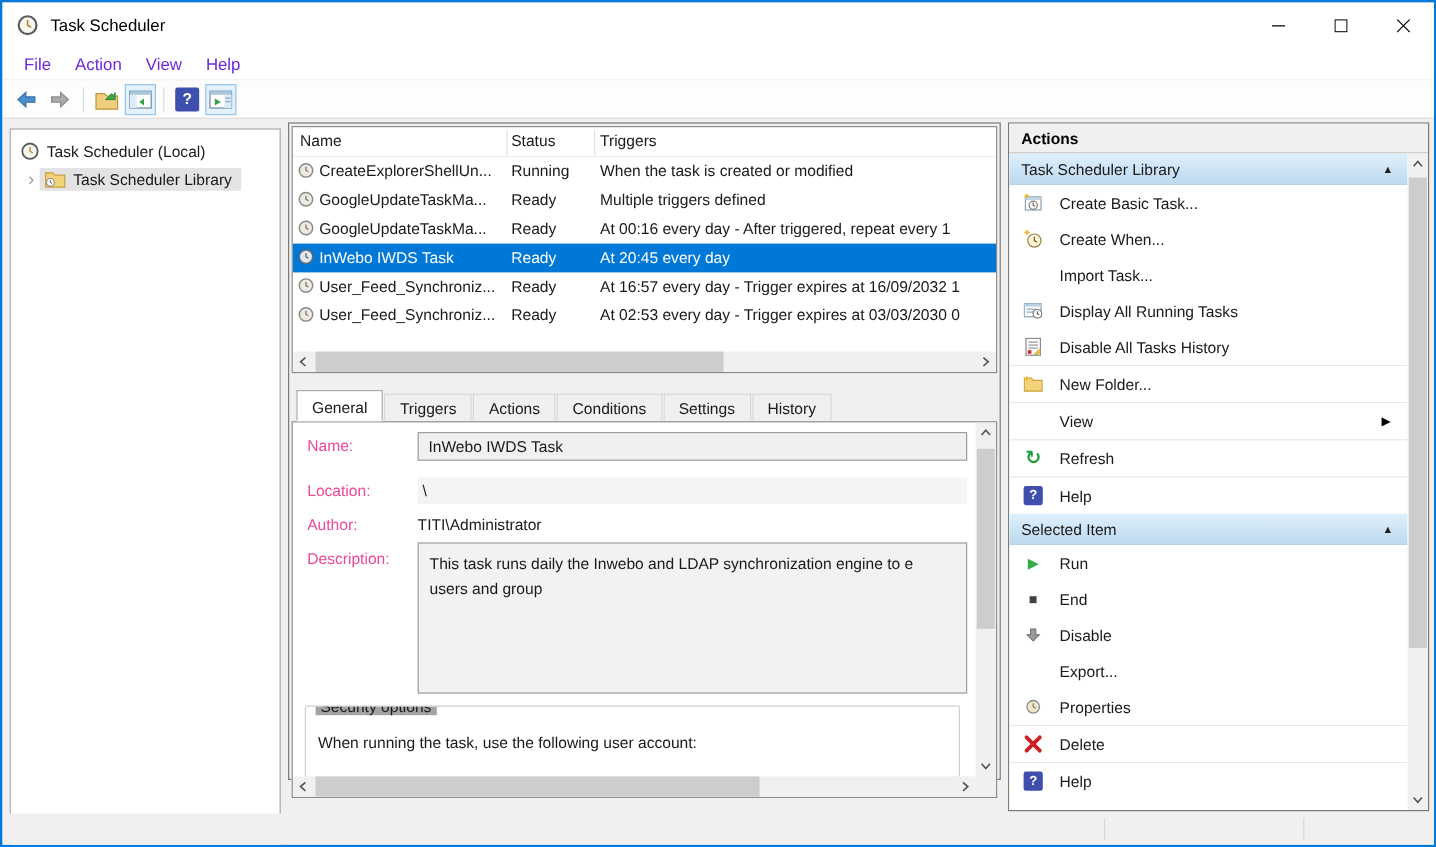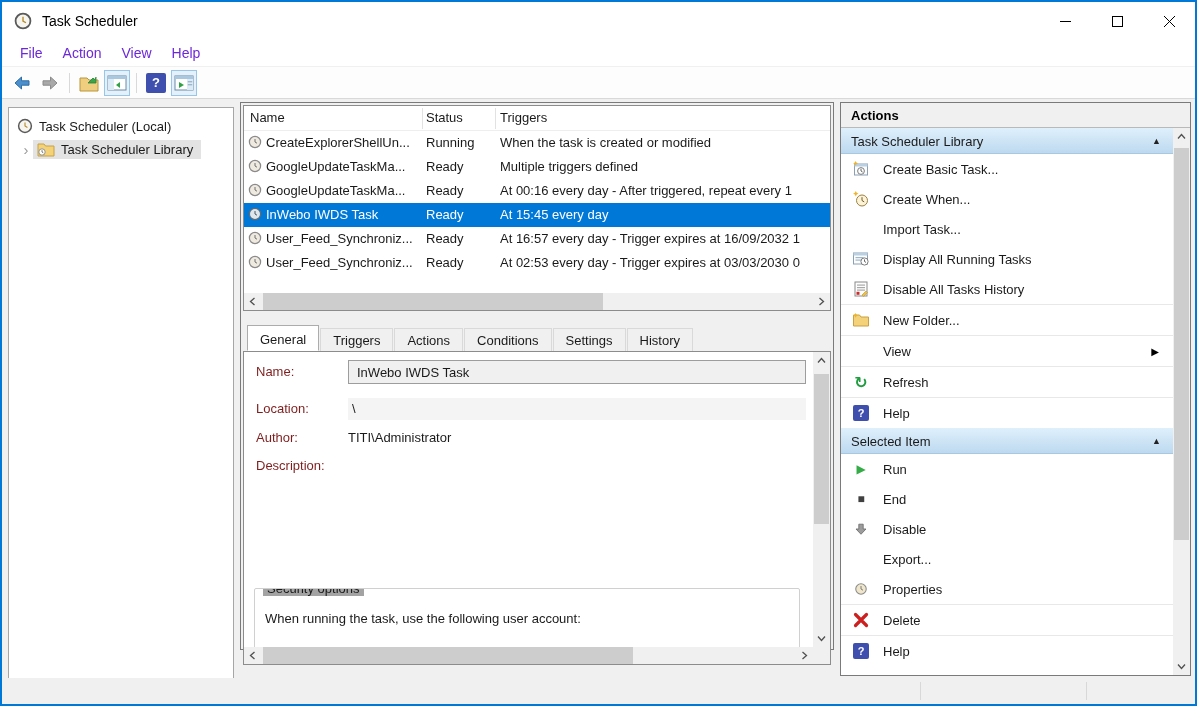--- a/index.html
+++ b/index.html
@@ -56,21 +56,21 @@
   .hscroll .sb-btn { width:17px; height:17px; display:flex; align-items:center; justify-content:center; }
   .hscroll .track { position:relative; flex:1; height:17px; }
   .hscroll .thumb { position:absolute; top:0; height:17px; background:#cdcdcd; }
 
   
   .detail-section { position:absolute; left:2px; top:222px; width:588px; height:340px; }
   .tabstrip { position:relative; height:26px; padding-left:4px; display:flex; align-items:flex-end; }
   .tab { font-size:13px; color:#1a1a1a; padding:4px 12px 5px 12px; border:1px solid #d9d9d9; border-bottom:none; background:#f0f0f0; margin-right:1px; height:23px; }
   .tab.active { background:#fff; border:1px solid #acacac; border-bottom:1px solid #fff; height:26px; position:relative; z-index:3; padding-top:6px; }
   .detail-content { position:absolute; left:0; top:26px; right:0; bottom:0; background:#fff; border:1px solid #8c8c8c; z-index:2; overflow:hidden; }
-  .form-label { position:absolute; left:12px; font-size:13px; color:#7f1d1d; }
+  .form-label { position:absolute; left:12px; font-size:13px; color:#ec4899; }
   .fld-name { position:absolute; left:104px; top:8px; width:458px; height:24px; background:#f0f0f0; border:1px solid #9d9d9d; font-size:13px; color:#1a1a1a; padding:4px 8px; white-space:nowrap; overflow:hidden; }
   .fld-location { position:absolute; left:104px; top:46px; width:458px; height:22px; background:#f4f4f4; font-size:13px; color:#1a1a1a; padding:3px 4px; }
   .fld-author { position:absolute; left:104px; top:78px; font-size:13px; color:#1a1a1a; }
   .fld-desc { position:absolute; left:104px; top:100px; width:458px; height:126px; background:#f2f2f2; border:1px solid #9d9d9d; font-size:13px; color:#1a1a1a; padding:6px 9px; white-space:pre; line-height:21px; overflow:hidden; }
   .security-group { position:absolute; left:10px; right:30px; top:236px; height:70px; border:1px solid #d0d0d0; border-radius:2px; overflow:hidden; }
   .security-legend { position:absolute; left:8px; top:-8px; background:#a3a3a3; padding:0 4px; font-size:13px; color:#1a1a1a; }
   .security-text { position:absolute; left:10px; top:22px; font-size:13px; color:#1a1a1a; white-space:nowrap; }
   .vscroll { position:absolute; right:0; top:0; bottom:17px; width:17px; background:#f0f0f0; }
   .vscroll .sb-btn { position:absolute; left:0; width:17px; height:17px; display:flex; align-items:center; justify-content:center; }
   .vscroll .up { top:0; } .vscroll .down { bottom:0; }
@@ -246,21 +246,21 @@
           <span class="r-status">Ready</span>
           <span class="r-trig">At 00:16 every day - After triggered, repeat every 1</span>
         </div>
         <div class="task-row selected">
           <svg class="r-icon" width="14" height="14" viewBox="0 0 16 16">
               <circle cx="8" cy="8" r="6.4" fill="#dfe6ec" stroke="#5f6b75" stroke-width="1.4"></circle>
               <path d="M8 4.6V8l2.3 1.4" stroke="#46525c" stroke-width="1.1" fill="none"></path>
             </svg>
           <span class="r-name">InWebo IWDS Task</span>
           <span class="r-status">Ready</span>
-          <span class="r-trig">At 15:45 every day</span>
+          <span class="r-trig">At 20:45 every day</span>
         </div>
         <div class="task-row">
           <svg class="r-icon" width="14" height="14" viewBox="0 0 16 16">
               <circle cx="8" cy="8" r="6.4" fill="#efeae0" stroke="#8a8a8a" stroke-width="1.4"></circle>
               <path d="M8 4.6V8l2.3 1.4" stroke="#6b6b6b" stroke-width="1.1" fill="none"></path>
             </svg>
           <span class="r-name">User_Feed_Synchroniz...</span>
           <span class="r-status">Ready</span>
           <span class="r-trig">At 16:57 every day - Trigger expires at 16/09/2032 1</span>
         </div>
@@ -304,20 +304,22 @@
           <span class="form-label" style="top:12px">Name:</span>
           <div class="fld-name">InWebo IWDS Task</div>
 
           <span class="form-label" style="top:49px">Location:</span>
           <div class="fld-location">\</div>
 
           <span class="form-label" style="top:78px">Author:</span>
           <span class="fld-author">TITI\Administrator</span>
 
           <span class="form-label" style="top:106px">Description:</span>
+          <div class="fld-desc">This task runs daily the Inwebo and LDAP synchronization engine to e
+users and group</div>
 
           <div class="security-group">
             <span class="security-legend">Security options</span>
             <span class="security-text">When running the task, use the following user account:</span>
           </div>
 
           <div class="vscroll">
             <span class="sb-btn up">
                 <svg width="9" height="7" viewBox="0 0 9 7">
                   <path d="M1 5.5 4.5 1.5 8 5.5" fill="none" stroke="#505050" stroke-width="1.3"></path>

